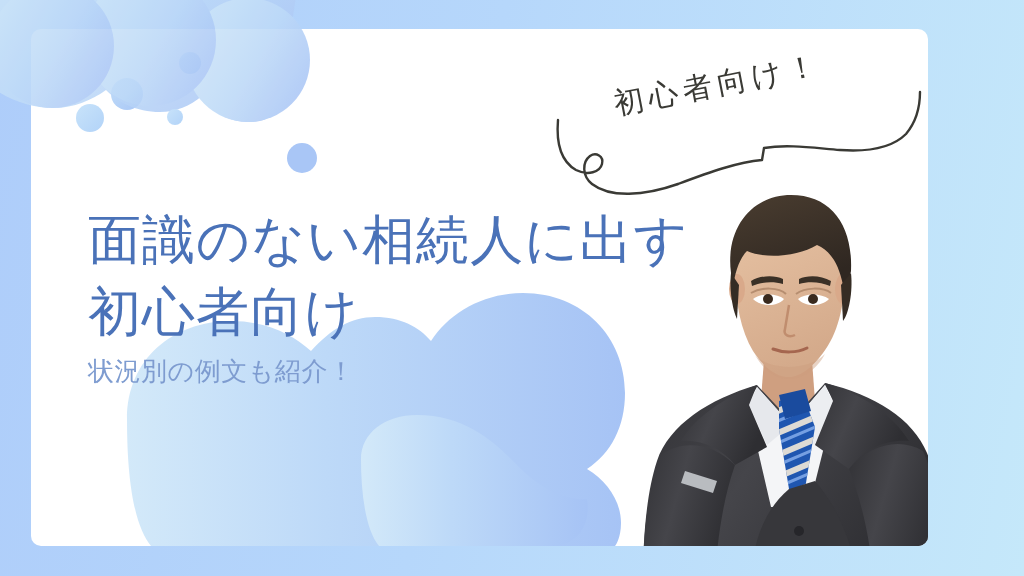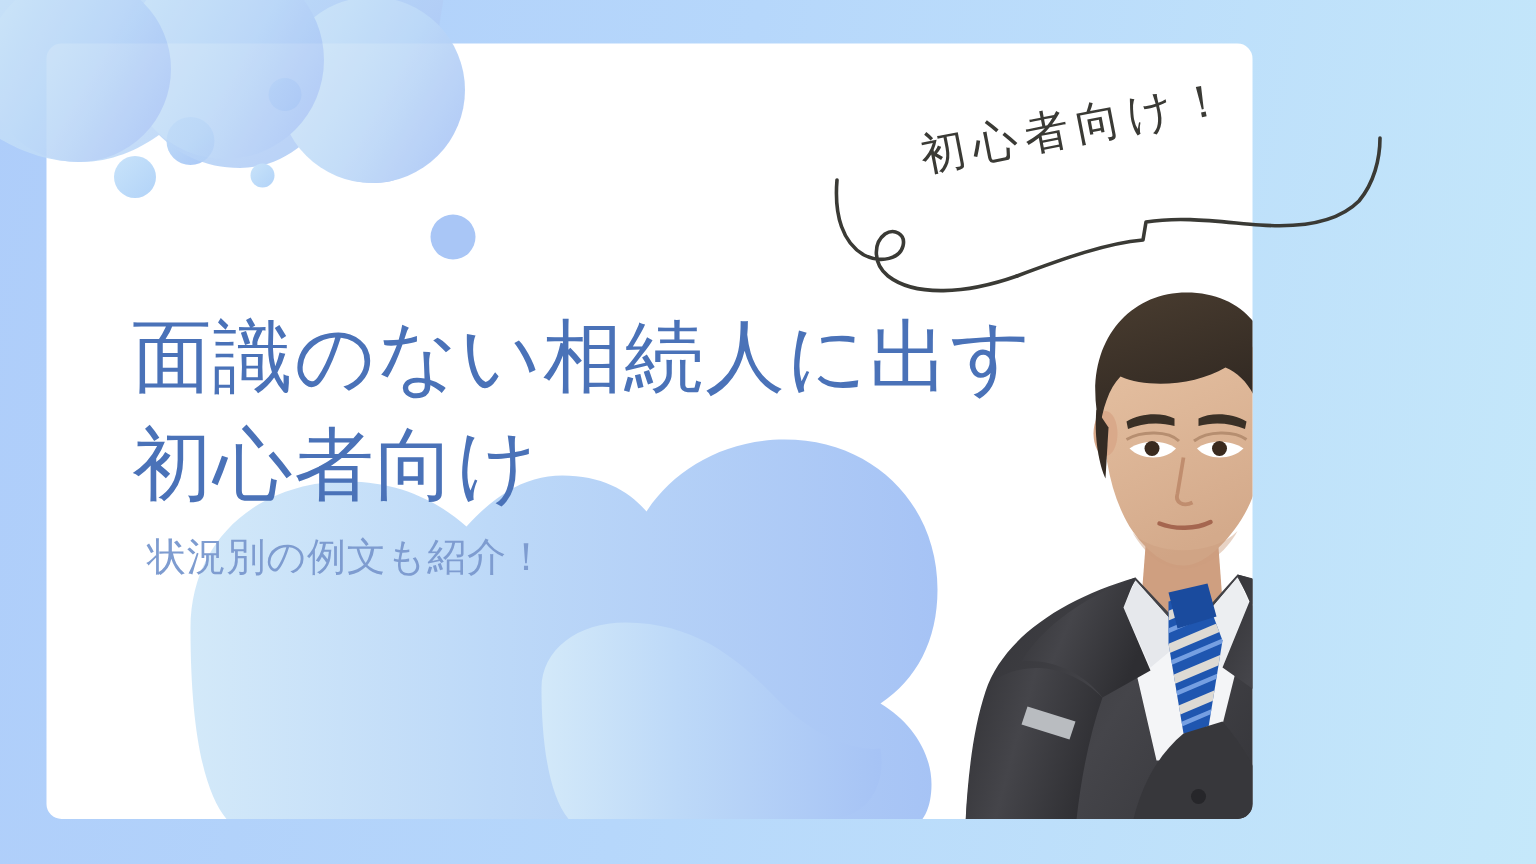--- a/index.html
+++ b/index.html
@@ -16,26 +16,25 @@
     font-family: "Liberation Sans", "DejaVu Sans", sans-serif;
     
     background: linear-gradient(100deg, #aecdfa 0%, #b6d7fb 45%, #c5e8fa 100%);
   }
 
   
   #card {
     position: absolute;
     left: 31px;
     top: 29px;
-    width: 804px;
+    width: 897px;
     height: 517px;
     background: #ffffff;
     border-radius: 10px;
     overflow: hidden;
-    font-family: Liberation Serif, serif;
   }
 
   
   #blob-top-wrap {
     position: absolute;
     left: 0;
     top: 0;
     width: 1024px;
     height: 576px;
     pointer-events: none;
@@ -70,21 +69,20 @@
   #title .tline { display: block; }
 
   #subtitle {
     margin-top: 8px;
     font-size: 26px;
     line-height: 1.3;
     color: #7e9cd0;
     letter-spacing: 0.02em;
     white-space: nowrap;
     font-weight: 400;
-    margin-left: 10px;
   }
 
   
   #badge {
     position: absolute;
     left: 548px;
     top: 78px;
     width: 400px;
     height: 125px;
     z-index: 7;

